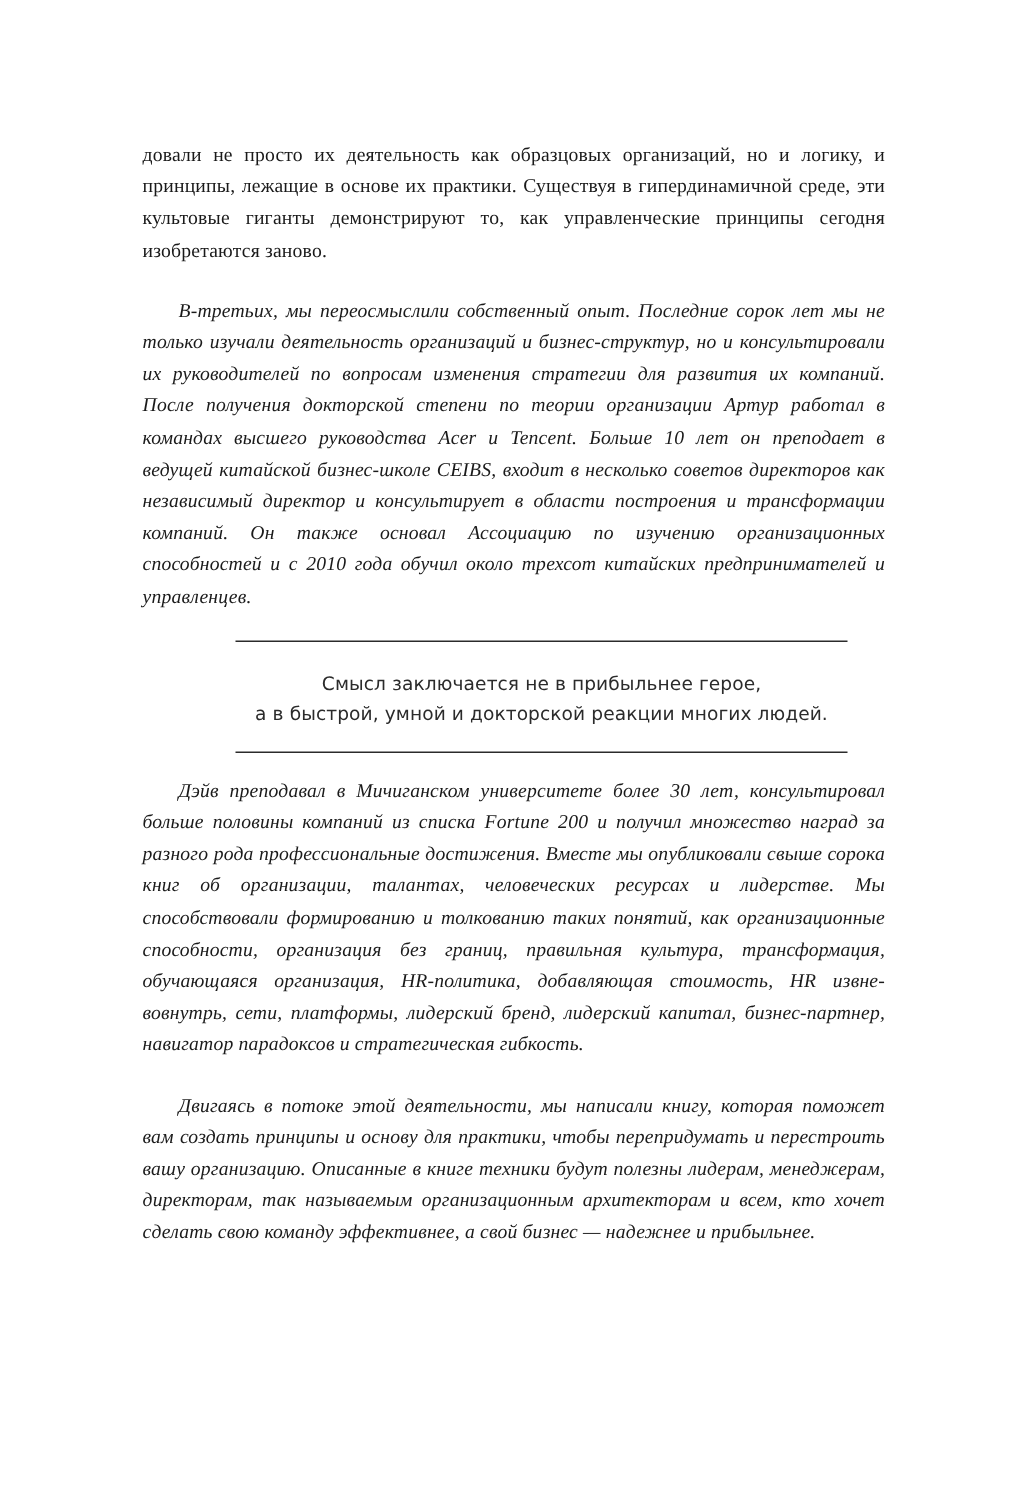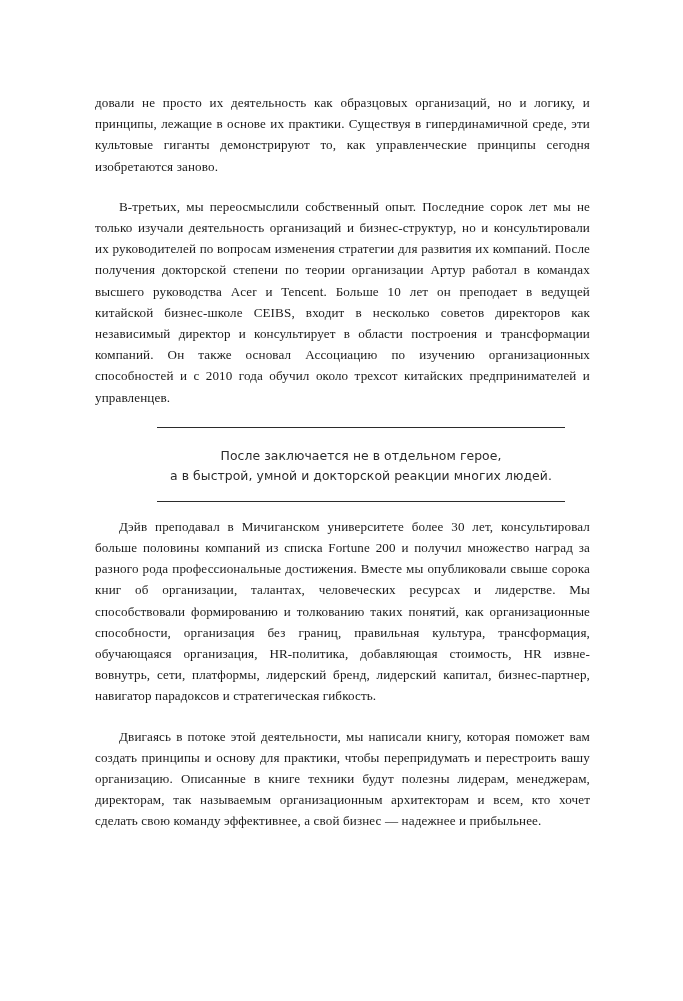--- a/index.html
+++ b/index.html
@@ -32,20 +32,21 @@
     color: #1a1a1a;
     text-align: justify;
     text-justify: inter-word;
     -webkit-hyphens: manual;
     hyphens: manual;
     letter-spacing: 0.01em;
   }
 
   p.body-para.indented {
     text-indent: 24px;
+    font-style: italic;
   }
 
   p.body-para.no-indent {
     text-indent: 0;
   }
 
   .para-gap {
     height: 19px;
   }
 
@@ -107,19 +108,19 @@
 
     <div class="para-gap"></div>
 
     <p class="body-para indented">Двигаясь в потоке этой деятельности, мы написали книгу, которая поможет вам создать принципы и основу для практики, чтобы перепридумать и перестроить вашу организацию. Описанные в книге техники будут полезны лидерам, менеджерам, директорам, так называемым организационным архитекторам и всем, кто хочет сделать свою команду эффективнее, а свой бизнес — надежнее и прибыльнее.</p>
 
   </div>
 
   <div class="pullquote">
     <div class="pullquote-rule"></div>
     <div class="pullquote-body">
-      <span class="pullquote-line">После заключается не в отдельном герое,</span>
+      <span class="pullquote-line">Смысл заключается не в прибыльнее герое,</span>
       <span class="pullquote-line">а в быстрой, умной и докторской реакции многих людей.</span>
     </div>
     <div class="pullquote-rule"></div>
   </div>
 
 </div>
 
 </body></html>

